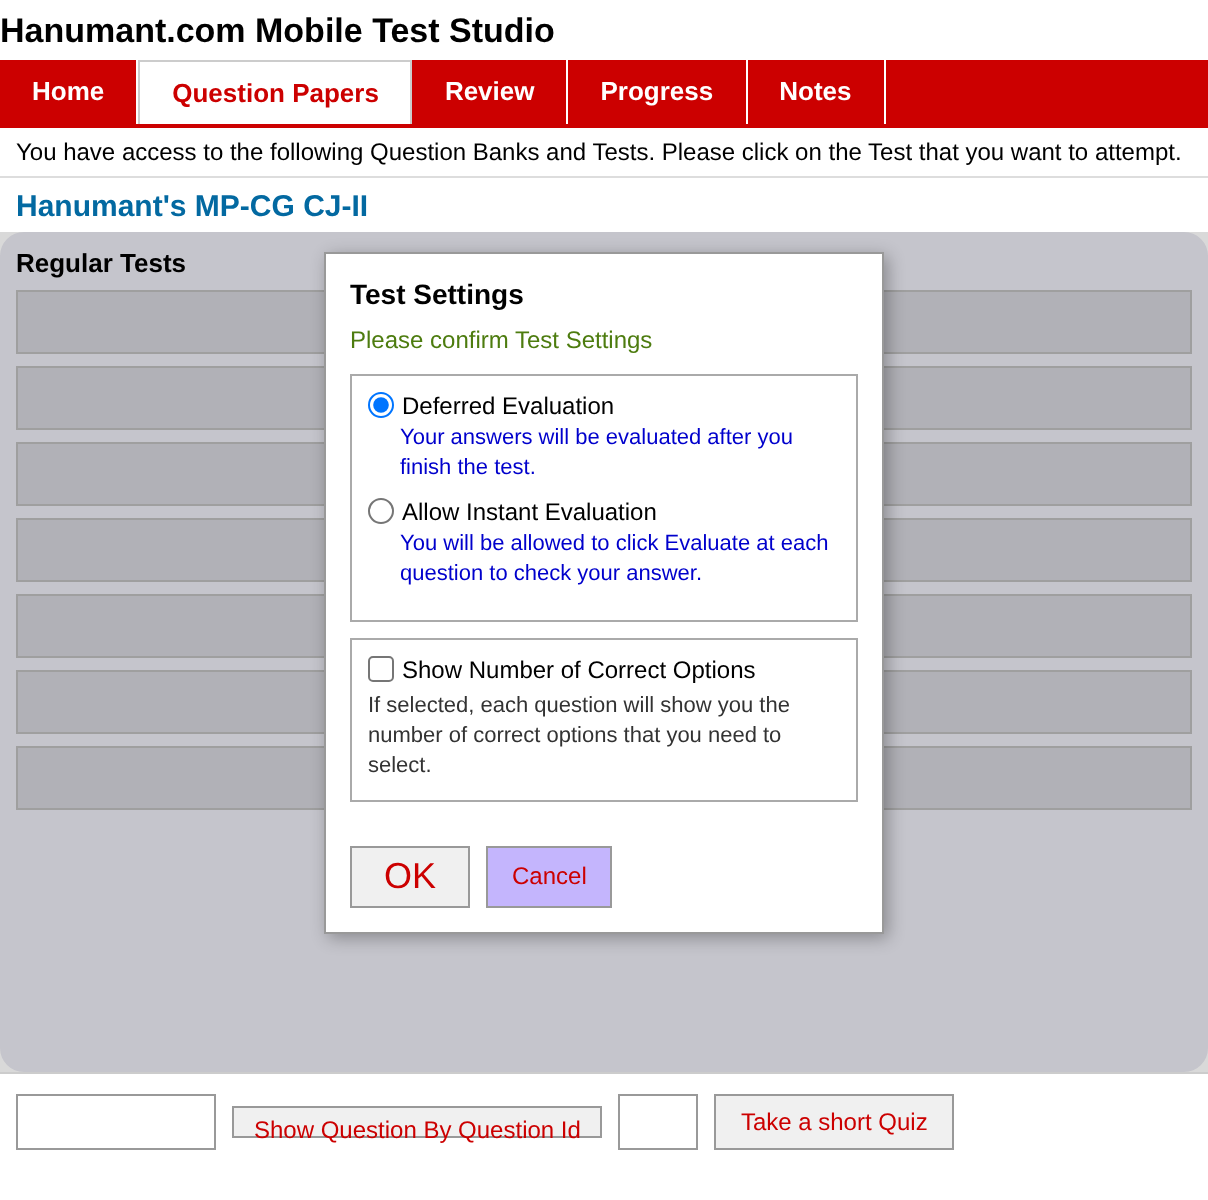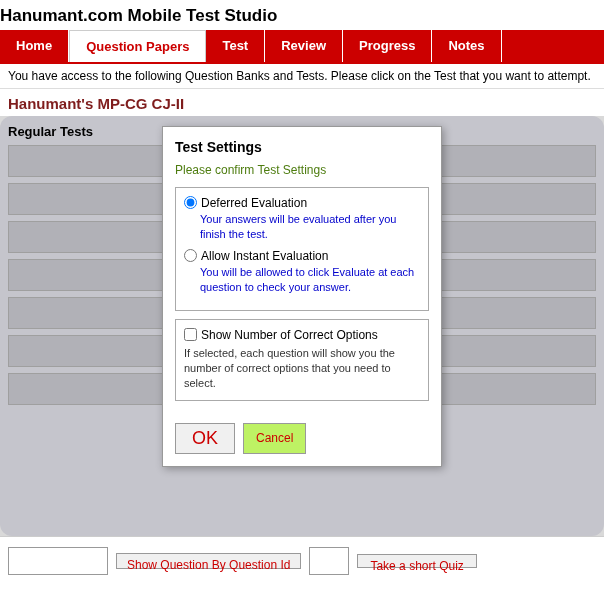--- a/index.html
+++ b/index.html
@@ -54,21 +54,21 @@
       color: #000;
       background: #fff;
       border-bottom: 1px solid #ddd;
     }
 
     
     .page-title {
       font-size: 15px;
       font-weight: bold;
       padding: 6px 8px 4px 8px;
-      color: #7f1d1d;
+      color: #0369a1;
     }
 
     
     .main-content {
       background: #e8e8f0;
       padding: 8px;
       position: relative;
       min-height: 420px;
       border-radius: 12px;
     }
@@ -129,21 +129,21 @@
       text-align: center;
       padding: 2px;
     }
     .btn-quiz {
       background: #f0f0f0;
       border: 1px solid #999;
       padding: 4px 12px;
       cursor: pointer;
       font-size: 12px;
       color: #cc0000;
-      height: 14px;
+      height: 28px;
     }
 
     
     .modal-overlay {
       position: absolute;
       top: 0; left: 0; right: 0; bottom: 0;
       background: rgba(0,0,0,0.15);
       display: flex;
       align-items: flex-start;
       justify-content: center;
@@ -216,37 +216,36 @@
     }
     .btn-ok {
       background: #f0f0f0;
       border: 1px solid #999;
       padding: 4px 16px;
       cursor: pointer;
       font-size: 18px;
       color: #cc0000;
     }
     .btn-cancel {
-      background: #bef264;
+      background: #c4b5fd;
       border: 1px solid #999;
       padding: 4px 12px;
       cursor: pointer;
       font-size: 12px;
       color: #cc0000;
     }
   </style>
 </head>
 <body>
 
 <div class="site-title">Hanumant.com Mobile Test Studio</div>
 
 <div class="nav-bar">
   <div class="nav-item">Home</div>
   <div class="nav-item active">Question Papers</div>
-  <div class="nav-item">Test</div>
   <div class="nav-item">Review</div>
   <div class="nav-item">Progress</div>
   <div class="nav-item">Notes</div>
 </div>
 
 <div class="info-bar">You have access to the following Question Banks and Tests. Please click on the Test that you want to attempt.</div>
 
 <div class="page-title">Hanumant's MP-CG CJ-II</div>
 
 <div class="main-content">

